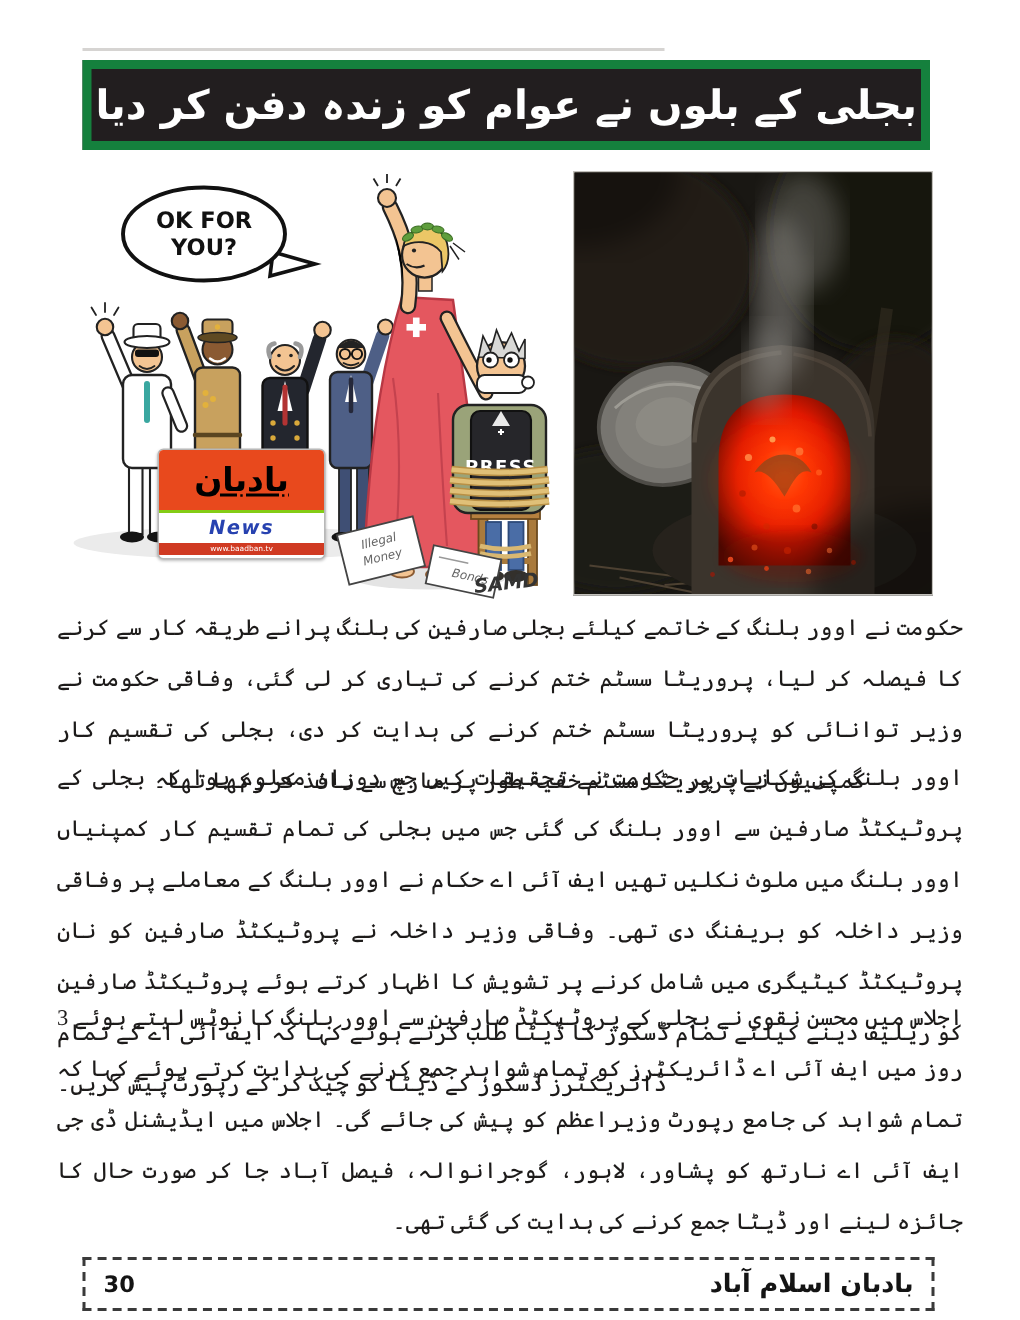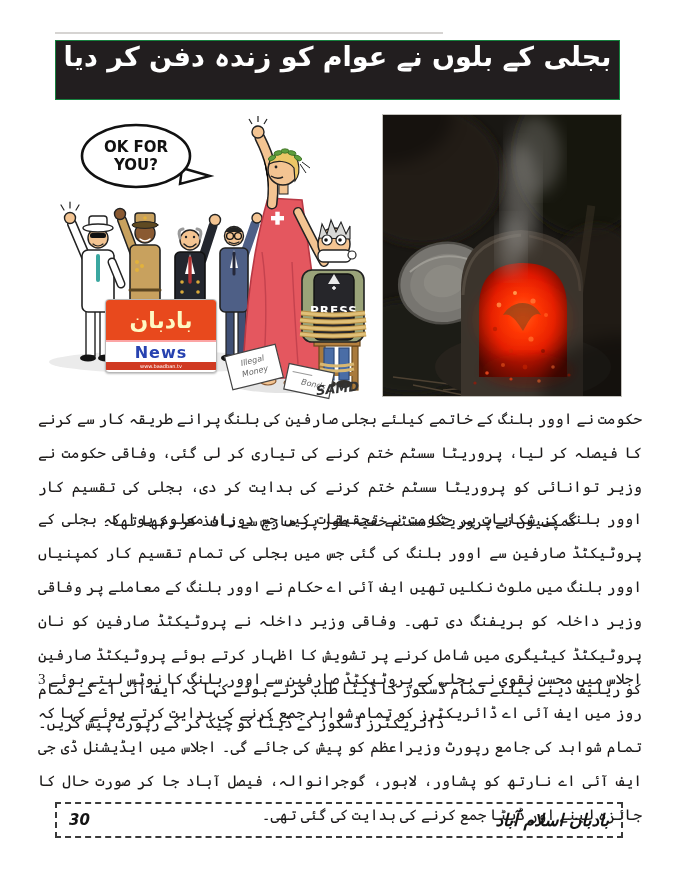--- a/index.html
+++ b/index.html
@@ -1,40 +1,40 @@
 <!DOCTYPE html>
 <html lang="ur"><head>
 <meta charset="utf-8">
 <style>
   html,body{margin:0;padding:0;background:#ffffff;}
   .page{position:relative;width:680px;height:880px;background:#ffffff;overflow:hidden;
         font-family:"DejaVu Sans","Liberation Sans",sans-serif;}
   .top-rule{position:absolute;left:55px;top:32px;width:388px;height:2px;background:#d6d4d2;}
   .headline-banner{position:absolute;left:55px;top:40px;width:565px;height:60px;background:#221e1f;
-        border:1px solid #15803d;box-sizing:border-box;display:flex;justify-content:center;}
+        border:6px solid #15803d;box-sizing:border-box;display:flex;align-items:center;justify-content:center;}
   .headline-banner span{color:#ffffff;font-size:27px;font-weight:bold;direction:rtl;letter-spacing:0.5px;}
   .cartoon-wrap{position:absolute;left:36px;top:112px;width:332px;height:288px;background:#ffffff;}
   .photo-wrap{position:absolute;left:382px;top:114px;width:240px;height:283px;border:1px solid #c2c0bb;
         box-sizing:border-box;background:#191713;}
   .para{position:absolute;left:38px;width:604px;direction:rtl;text-align:justify;color:#1d1b1a;
         font-size:15px;line-height:34px;margin:0;font-family:Liberation Serif, serif;}
   .p1{top:402px;text-align-last:center;}
   .p2{top:502px;text-align-last:left;}
   .p3{top:662px;text-align-last:right;}
-  .footer-box{position:absolute;left:55px;top:802px;width:568px;height:36px;border:2px dashed #3a3a3a;
-        box-sizing:border-box;display:flex;align-items:center;justify-content:space-between;padding:0 12px;font-style:italic;}
+  .footer-box{position:absolute;left:55px;top:838px;width:568px;height:36px;border:2px dashed #3a3a3a;
+        box-sizing:border-box;display:flex;align-items:center;justify-content:space-between;padding:0 12px;}
   .page-num{font-weight:bold;font-size:15px;color:#141414;}
   .footer-title{font-weight:bold;font-size:17px;color:#141414;direction:rtl;margin-left:16px;}
   
   .logo{position:absolute;left:69px;top:187px;width:110px;height:72px;border:1px solid #b8b8b8;
         border-radius:4px;overflow:hidden;box-shadow:0 1px 2px rgba(0,0,0,.25);background:#fff;}
-  .logo-top{height:40px;background:#e8491d;color:#fef9c3;font-weight:bold;font-size:22px;
-        display:flex;align-items:center;justify-content:center;direction:rtl;border-bottom:2px solid #fca5a5;}
-  .logo-mid{height:20px;background:#ffffff;color:#2742b0;font-weight:bold;font-size:16px;
-        display:flex;align-items:center;justify-content:center;letter-spacing:1px;}
+  .logo-top{height:40px;background:#e8491d;color:#000000;font-weight:bold;font-size:22px;
+        display:flex;align-items:center;justify-content:center;direction:rtl;border-bottom:2px solid #84cc16;text-decoration:underline;}
+  .logo-mid{height:20px;background:#ffffff;color:#2742b0;font-weight:bold;font-size:13px;
+        display:flex;align-items:center;justify-content:center;letter-spacing:1px;font-style:italic;}
   .logo-bot{height:8px;background:#d03a22;color:#ffffff;font-size:5px;line-height:8px;text-align:center;}
   svg text{font-family:"DejaVu Sans","Liberation Sans",sans-serif;}
 </style>
 </head>
 <body>
 
 <div class="page">
 
   <div class="top-rule"></div>
 

